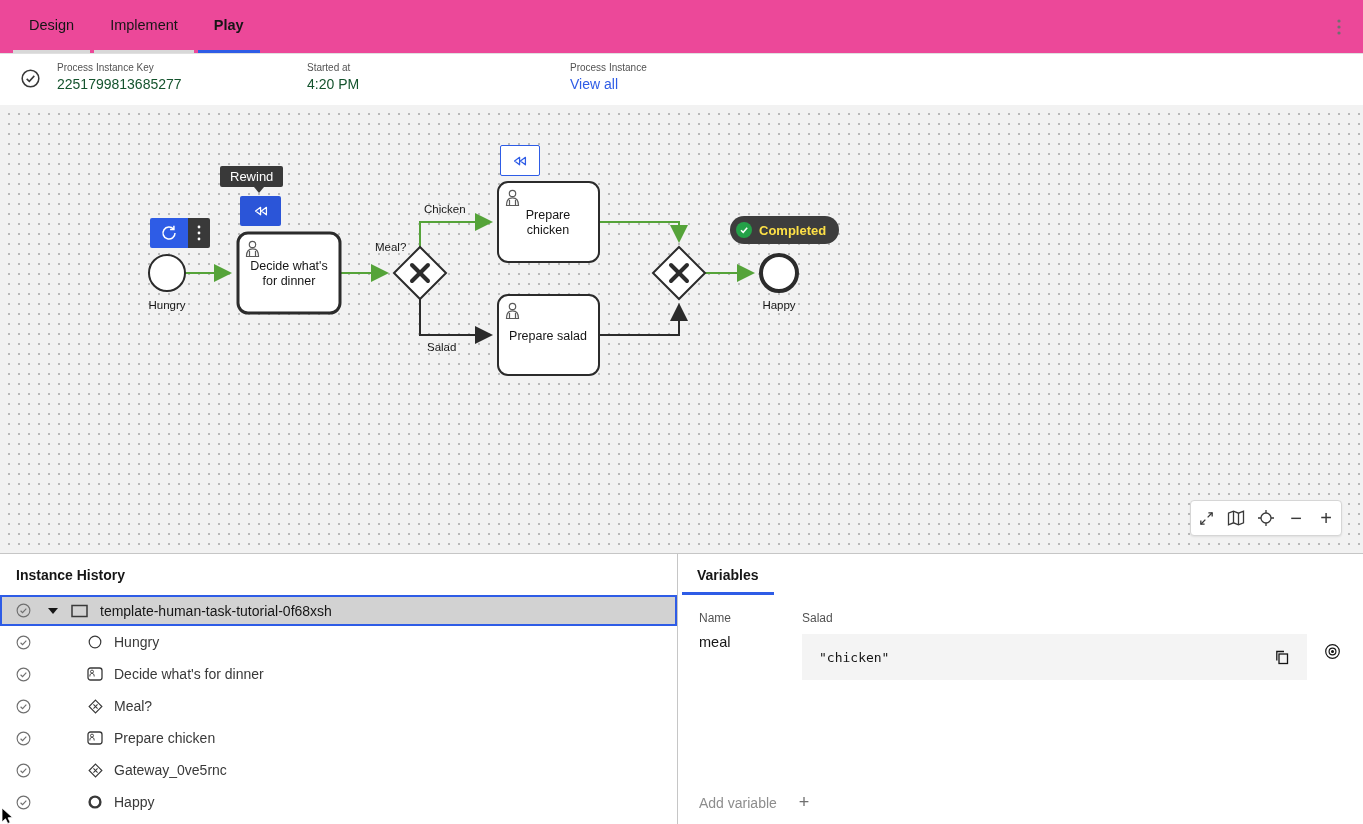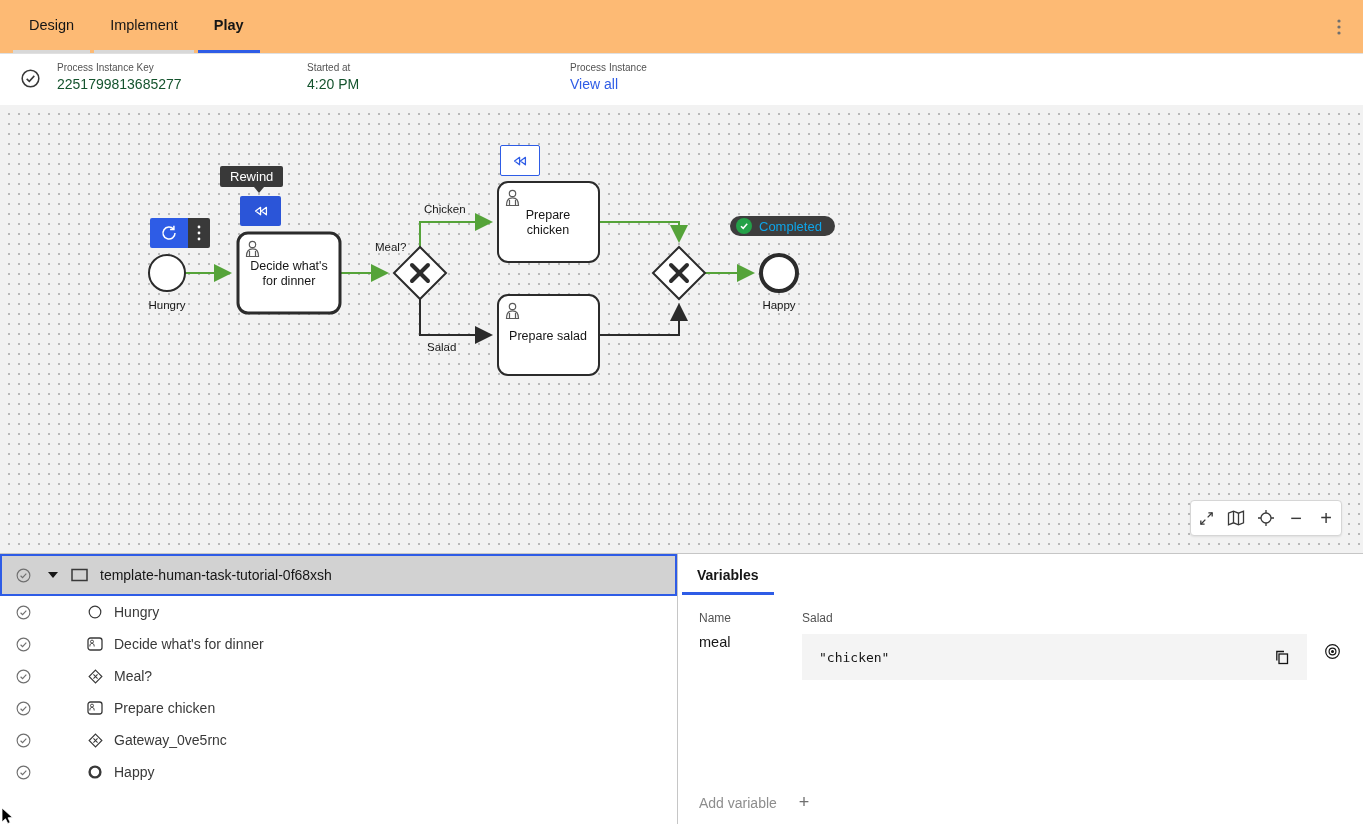--- a/index.html
+++ b/index.html
@@ -3,21 +3,21 @@
 <meta charset="utf-8">
 <style>
   * { box-sizing: border-box; margin: 0; padding: 0; }
   html,body { width:1363px; height:824px; }
   body {
     font-family: "Liberation Sans", sans-serif;
     background:#fff; color:#161616; overflow:hidden; position:relative;
     font-size:14px;
   }
   
-  .app-header { height:54px; border-bottom:1px solid #e0e0e0; display:flex; align-items:stretch; padding-left:13px; position:relative; background:#fdba74; }
+  .app-header { height:54px; border-bottom:1px solid #e0e0e0; display:flex; align-items:stretch; padding-left:13px; position:relative; background:#ec4899; }
   .tab { display:flex; align-items:center; padding:0 16px; font-size:14.5px; color:#161616; border-bottom:3px solid #d8d8d8; margin-right:4px; cursor:pointer; }
   .tab.active { font-weight:bold; border-bottom-color:#2e5ce6; }
   .header-kebab { position:absolute; right:14px; top:16px; width:20px; height:22px; display:flex; align-items:center; justify-content:center; cursor:pointer; }
   
   .info-bar { height:51px; position:relative; background:#fff; }
   .info-check { position:absolute; left:21px; top:15px; }
   .info-field { position:absolute; top:8px; }
   .f1 { left:57px; } .f2 { left:307px; } .f3 { left:570px; }
   .field-label { font-size:10px; color:#525252; margin-bottom:3px; }
   .field-value { font-size:14px; color:#14532d; }
@@ -31,34 +31,34 @@
   }
   .diagram-svg { position:absolute; inset:0; }
   .overlay { position:absolute; }
   .tooltip { left:220px; top:61px; height:21px; background:#393939; color:#fff; font-size:13px; display:flex; align-items:center; padding:0 10px; border-radius:2px; }
   .tooltip-caret { position:absolute; left:254px; top:82px; width:0; height:0; border-left:5px solid transparent; border-right:5px solid transparent; border-top:6px solid #393939; }
   .btn-rewind-blue { left:240px; top:91px; width:41px; height:30px; background:#2b55d8; border-radius:2px; display:flex; align-items:center; justify-content:center; cursor:pointer; }
   .restart-group { left:150px; top:113px; display:flex; cursor:pointer; }
   .btn-restart { width:38px; height:30px; background:#2e5ce6; display:flex; align-items:center; justify-content:center; border-radius:2px 0 0 2px; }
   .btn-dark-kebab { width:22px; height:30px; background:#393939; display:flex; align-items:center; justify-content:center; border-radius:0 2px 2px 0; }
   .btn-rewind-outline { left:500px; top:40px; width:40px; height:31px; background:#fff; border:1px solid #2e5ce6; border-radius:2px; display:flex; align-items:center; justify-content:center; cursor:pointer; }
-  .badge { left:730px; top:111px; height:20px; background:#3d3d3d; border-radius:14px; display:flex; align-items:center; padding:0 13px 0 6px; color:#0ea5e9; font-size:13px; gap:7px; }
+  .badge { left:730px; top:111px; height:28px; background:#3d3d3d; border-radius:14px; display:flex; align-items:center; padding:0 13px 0 6px; color:#fde047; font-size:13px; gap:7px;font-weight:bold; }
   .badge-check { width:16px; height:16px; border-radius:50%; background:#24a148; display:flex; align-items:center; justify-content:center; }
   .canvas-controls { left:1190px; top:395px; width:152px; height:36px; background:#fff; border:1px solid #d6d6d6; border-radius:4px; box-shadow:0 1px 2px rgba(0,0,0,.08); display:flex; align-items:center; justify-content:space-around; }
   .ctl-btn { width:28px; height:30px; display:flex; align-items:center; justify-content:center; cursor:pointer; color:#393939; }
   .ctl-text { font-size:20px; color:#393939; line-height:1; }
   
   .bottom { position:absolute; top:553px; left:0; width:1363px; height:271px; border-top:1px solid #c6c6c6; background:#fff; display:flex; }
   .history-panel { width:678px; border-right:1px solid #c6c6c6; position:relative; }
   .panel-title { font-size:14px; font-weight:bold; color:#161616; padding:13px 16px 12px; }
   .hist-row { height:32px; display:flex; align-items:center; font-size:14px; color:#393939; cursor:pointer; }
   .hist-row .chk { margin-left:16px; flex:none; display:flex; }
   .hist-row .shape { margin-left:55px; width:18px; flex:none; display:flex; justify-content:center; }
   .hist-row .lbl { margin-left:10px; white-space:nowrap; }
-  .hist-row.selected { background:#d2d2d2; border:2px solid #2e5ce6; height:42px; color:#161616; }
+  .hist-row.selected { background:#d2d2d2; border:2px solid #2e5ce6; height:31px; color:#161616; }
   .hist-row.selected .chk { margin-left:14px; }
   .hist-row.selected .caret { margin-left:17px; width:0; height:0; border-left:5px solid transparent; border-right:5px solid transparent; border-top:6px solid #161616; }
   .hist-row.selected .shape { margin-left:12px; }
   .hist-row.selected .lbl { margin-left:12px; }
   
   .vars-panel { flex:1; position:relative; }
   .vars-tab { display:inline-block; margin-left:4px; padding:13px 15px 9px; font-size:14px; font-weight:bold; color:#161616; border-bottom:3px solid #2e5ce6; cursor:pointer; }
   .col-head { position:absolute; top:57px; font-size:12px; color:#525252; }
   .col-name { left:21px; } .col-value { left:124px; }
   .var-name { position:absolute; left:21px; top:80px; font-size:14.5px; color:#161616; }
@@ -247,20 +247,21 @@
       </div>
     <div class="ctl-btn">
         <span class="ctl-text">+</span>
       </div>
   </div>
 </div>
 
 <div class="bottom">
 
   <div class="history-panel">
+    <div class="panel-title">Instance History</div>
 
     <div class="hist-row selected">
       <span class="chk">
         <svg width="15" height="15" viewBox="0 0 16 16">
             <circle cx="8" cy="8" r="6.8" fill="none" stroke="#6f6f6f" stroke-width="1.2"></circle>
             <path d="M4.9 8.3 L7 10.3 L11 6" fill="none" stroke="#6f6f6f" stroke-width="1.2"></path>
           </svg>
       </span>
       <span class="caret"></span>
       <span class="shape">

